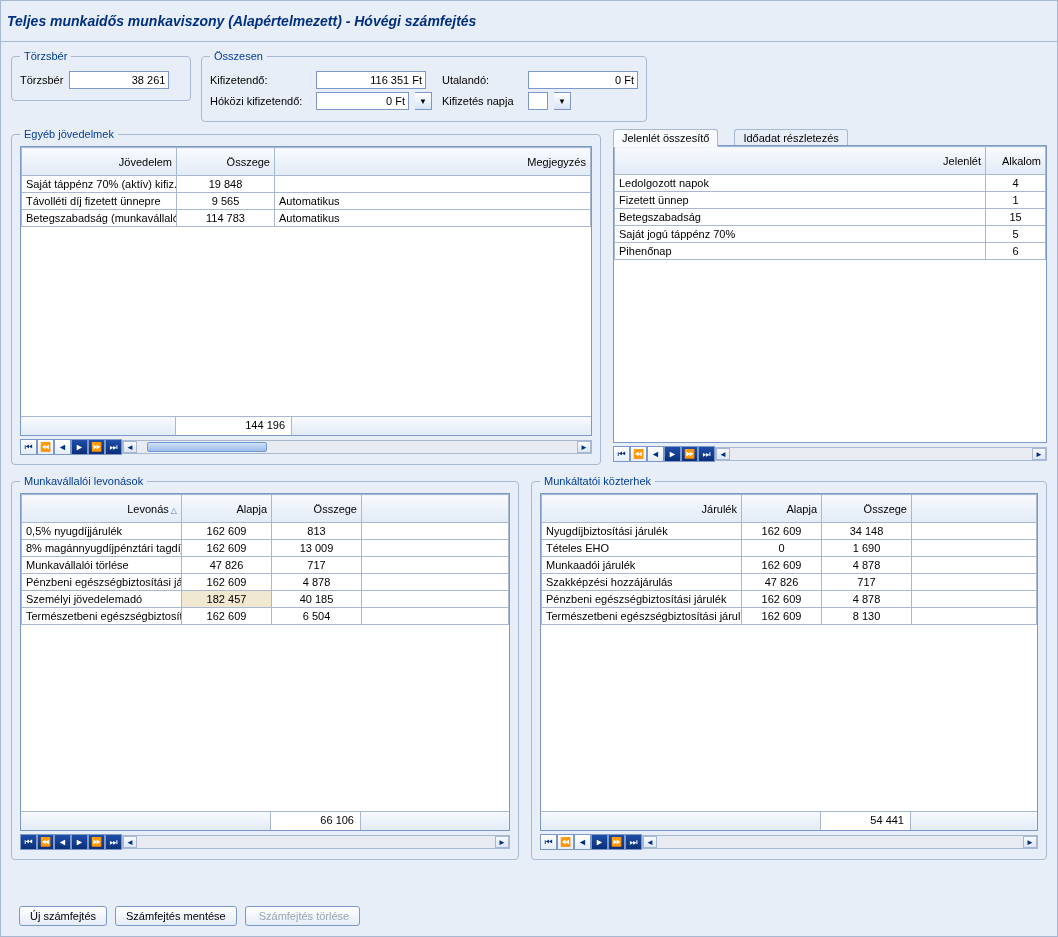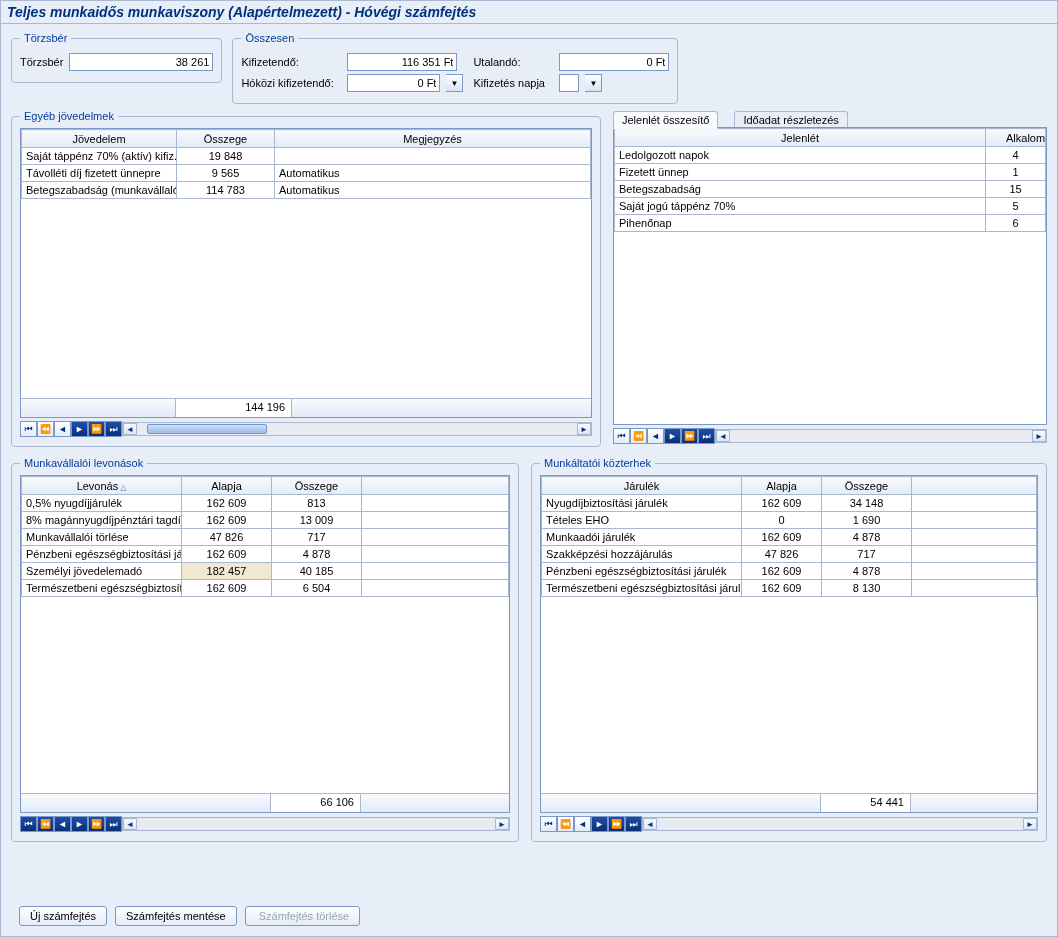--- a/index.html
+++ b/index.html
@@ -9,21 +9,21 @@
     font-family: Tahoma, Arial, sans-serif;
     font-size: 11px;
     background: #e8eef7;
     color: #000;
     width: 1058px;
     height: 937px;
     border: 1px solid #a8b8d0;
     position: relative;
   }
   .title-bar {
-    padding: 3px 6px;
+    padding: 12px 6px;
     font-size: 14px;
     font-style: italic;
     font-weight: bold;
     color: #003080;
     border-bottom: 1px solid #a8b8d0;
     background: #e8eef7;
   }
   .content { padding: 8px 10px; }
   fieldset {
     border: 1px solid #a8b8d0;
@@ -67,23 +67,23 @@
   }
   table.grid {
     border-collapse: collapse;
     width: 100%;
     table-layout: fixed;
   }
   table.grid th {
     background: linear-gradient(#f8fafd,#e2ebf7);
     border: 1px solid #a8b8d0;
     font-weight: normal;
-    text-align: center;
-    padding: 2px 20px;
-    height: 18px;
+    text-align: right;
+    padding: 2px 4px;
+    height: 28px;
     overflow: hidden;
     white-space: nowrap;
   }
   table.grid td {
     border: 1px solid #a8b8d0;
     padding: 2px 4px;
     height: 17px;
     white-space: nowrap;
     overflow: hidden;
   }
@@ -174,21 +174,21 @@
 
 <div class="title-bar">Teljes munkaidős munkaviszony (Alapértelmezett) - Hóvégi számfejtés</div>
 
 <div class="content">
 
   <div class="top-row">
     <fieldset style="min-width:180px;">
       <legend>Törzsbér</legend>
       <div class="field-line">
         <label>Törzsbér</label>
-        <input class="rt-input" style="width: 144px;" value="38 261">
+        <input class="rt-input" style="width: 100px;" value="38 261">
       </div>
     </fieldset>
 
     <fieldset style="flex:0 0 auto;">
       <legend>Összesen</legend>
       <div style="display:flex; gap:10px;">
         <div>
           <div class="field-line">
             <label style="width:100px">Kifizetendő:</label>
             <input class="rt-input" style="width: 110px;" value="116 351 Ft">

